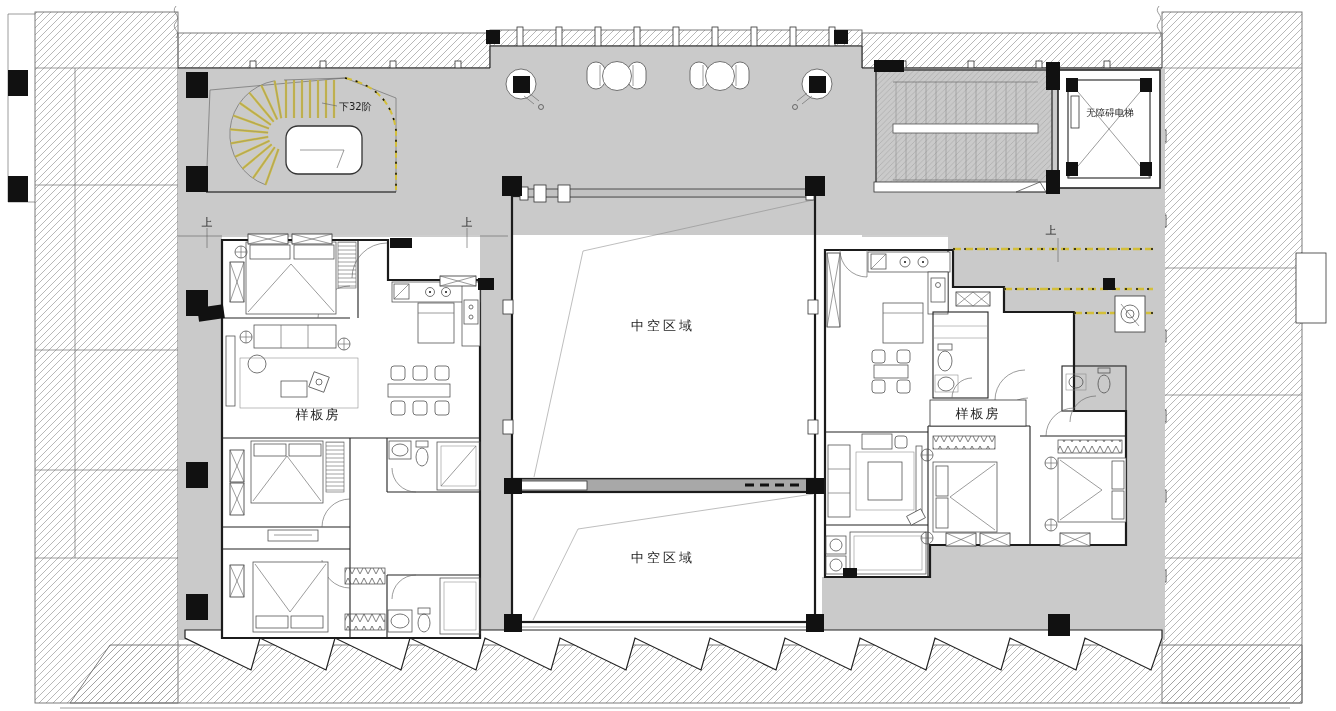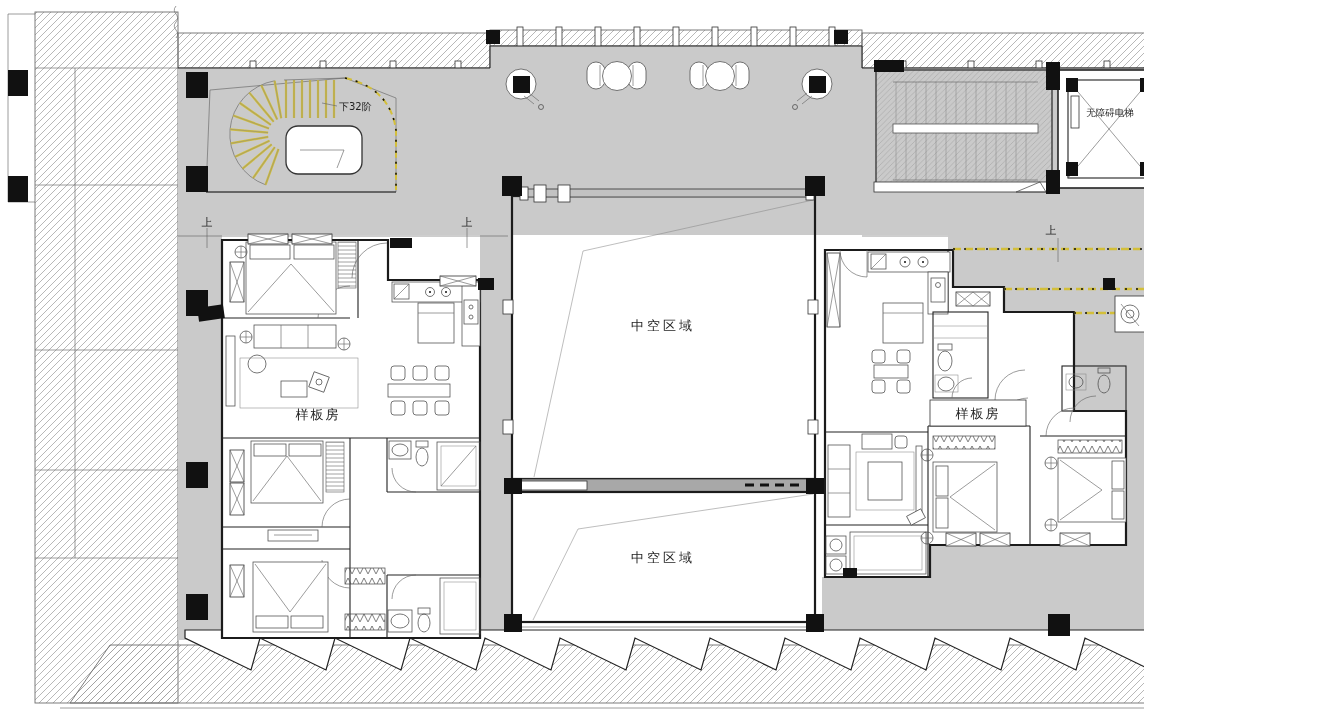--- a/index.html
+++ b/index.html
@@ -1,16 +1,16 @@
 <!DOCTYPE html>
 <html><head>
 <meta charset="utf-8">
 <style>
   html,body{margin:0;padding:0;background:#fff}
-  .canvas{position:relative;width:1144px;height:711px;background:#14b8a6;overflow:hidden}
+  .canvas{position:relative;width:1336px;height:711px;background:#14b8a6;overflow:hidden}
   svg{position:absolute;left:0;top:0}
   .w1{stroke:#222;stroke-width:1.1;fill:none}
   .w2{stroke:#1b1b1b;stroke-width:2.2;fill:#fff}
   .w2n{stroke:#1b1b1b;stroke-width:2.2;fill:none}
   .thin{stroke:#666;stroke-width:.65;fill:none}
   .thin2{stroke:#888;stroke-width:.55;fill:none}
   .furn{stroke:#4a4a4a;stroke-width:.75;fill:#fff}
   .furno{stroke:#4a4a4a;stroke-width:.75;fill:none}
   .blk{fill:#111;stroke:none}
   .whitefill{fill:#fff;stroke:#333;stroke-width:.8}

